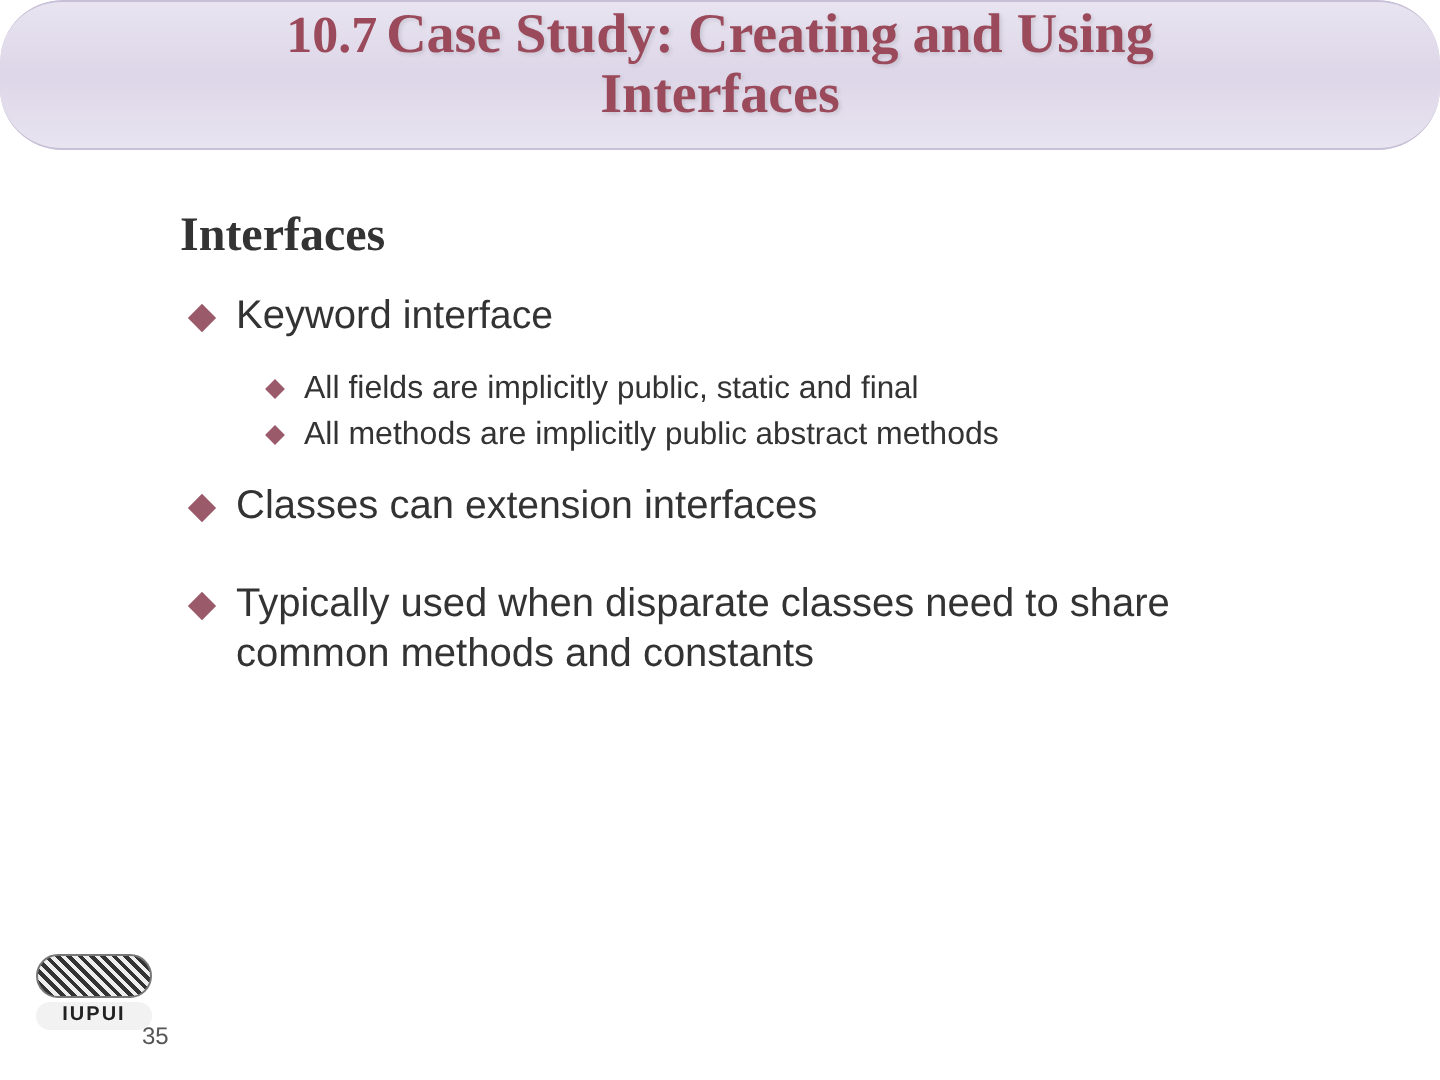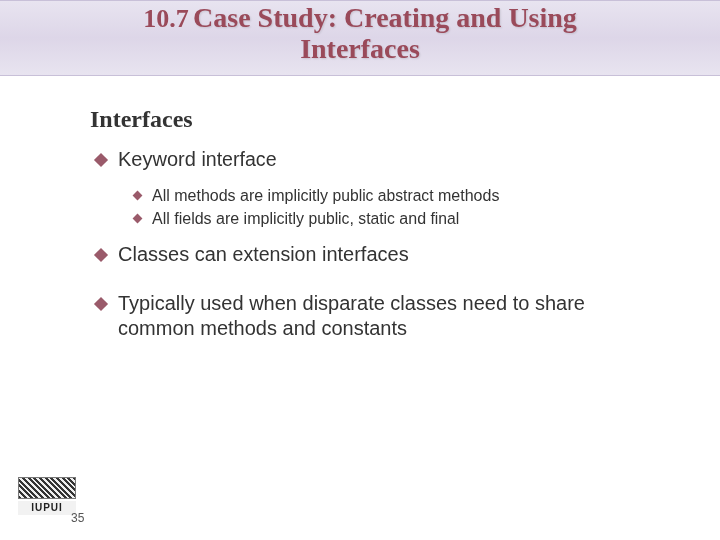--- a/index.html
+++ b/index.html
@@ -1,15 +1,15 @@
 <!DOCTYPE html>
 <html><head>
 <meta charset="utf-8">
 <style>
-  * { margin: 0; padding: 0; box-sizing: border-box; }
+  * { margin: 0; padding: 0; box-sizing: border-box; border-radius: 31px; }
   body {
     width: 720px;
     height: 540px;
     font-family: Arial, sans-serif;
     background: #ffffff;
     color: #333333;
     overflow: hidden;
     position: relative;
   }
   .title-banner {
@@ -155,25 +155,25 @@
   <div class="section-heading">Interfaces</div>
 
   <div class="bullet-l1">
     <span>Keyword </span><code class="kw">interface</code>
   </div>
 
 
   <div class="spacer-sm"></div>
 
   <div class="bullet-l2">
-    <span>All methods are implicitly </span><code class="kw">public abstract</code><span> methods</span>
+    <span>All fields are implicitly </span><code class="kw">public</code><span>, </span><code class="kw">static</code><span> and </span><code class="kw">final</code>
   </div>
 
   <div class="bullet-l2">
-    <span>All fields are implicitly </span><code class="kw">public</code><span>, </span><code class="kw">static</code><span> and </span><code class="kw">final</code>
+    <span>All methods are implicitly </span><code class="kw">public abstract</code><span> methods</span>
   </div>
 
   <div class="spacer-sm"></div>
 
   <div class="bullet-l1">
     <span>Classes can </span><code class="kw">extension</code><span> interfaces</span>
   </div>
 
   <div class="spacer-sm"></div>
 

